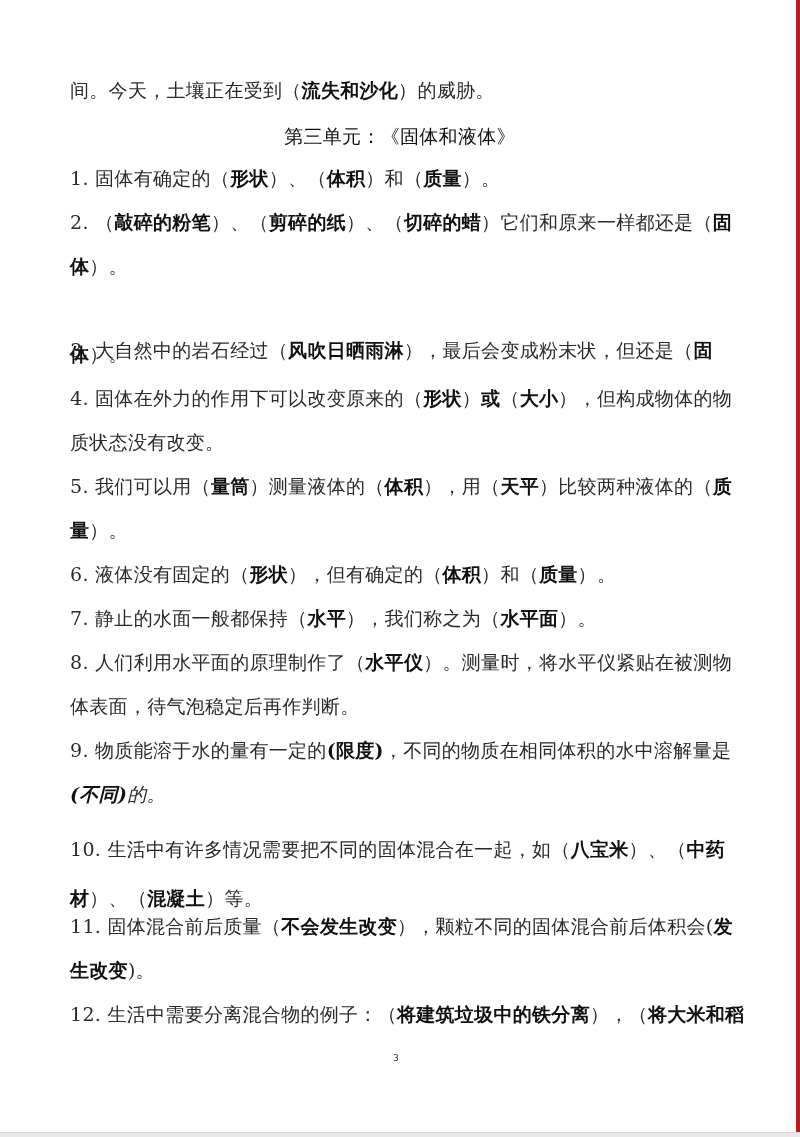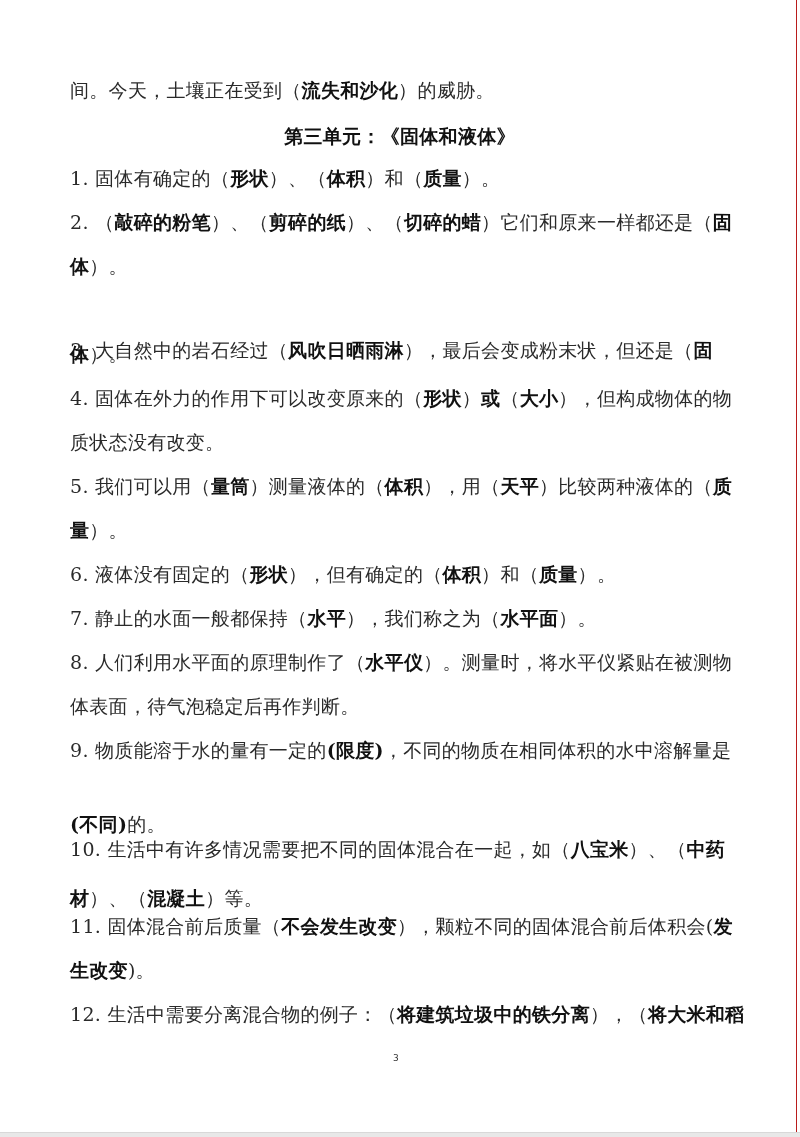--- a/index.html
+++ b/index.html
@@ -2,32 +2,32 @@
 <html><head>
 <meta charset="utf-8">
 <style>
   html, body { margin: 0; padding: 0; }
   body {
     width: 800px; height: 1137px; background: #ffffff; position: relative; overflow: hidden;
     font-family: "DejaVu Serif", "Liberation Serif", serif; color: #2a2a2a;
   }
   .page {
     position: absolute; left: 0; top: 0; width: 796px; height: 1132px;
-    background: #ffffff; border-right: 1px solid #b91c1c;
+    background: #ffffff; border-right: 5px solid #b91c1c;
   }
   .bottom-bar {
     position: absolute; left: 0; top: 1132px; width: 800px; height: 5px;
     background: #e8e8e8; border-top: 1px solid #d8d8d8;
   }
   .line {
     position: absolute; left: 70px; width: 660px; font-size: 19px; line-height: 24px;
     white-space: nowrap; letter-spacing: 0.3px;
   }
   .line b { font-weight: bold; color: #111; }
-  .title { left: 0; width: 800px; text-align: center; font-weight: bold; color: #111; }
+  .title { left: 0; width: 800px; text-align: center; font-weight: normal; color: #111; }
   .watermark {
     position: absolute; left: 368px; top: 1004px; font-family: "DejaVu Sans", sans-serif;
     font-size: 64px; font-weight: bold; color: #e4e4e4; letter-spacing: 1px;
   }
   .page-num {
     position: absolute; left: 393px; top: 1053px; font-size: 9px; color: #333;
     font-family: "DejaVu Sans", sans-serif;
   }
 </style>
 </head>
@@ -44,21 +44,21 @@
       <div class="line" style="top: 342px;"><b>体</b><span>）。</span></div>
       <div class="line" style="top: 386px;"><span>4. 固体在外力的作用下可以改变原来的（</span><b>形状</b><span>）</span><b>或</b><span>（</span><b>大小</b><span>），但构成物体的物</span></div>
       <div class="line" style="top: 430px;"><span>质状态没有改变。</span></div>
       <div class="line" style="top: 474px;"><span>5. 我们可以用（</span><b>量筒</b><span>）测量液体的（</span><b>体积</b><span>），用（</span><b>天平</b><span>）比较两种液体的（</span><b>质</b></div>
       <div class="line" style="top: 518px;"><b>量</b><span>）。</span></div>
       <div class="line" style="top: 562px;"><span>6. 液体没有固定的（</span><b>形状</b><span>），但有确定的（</span><b>体积</b><span>）和（</span><b>质量</b><span>）。</span></div>
       <div class="line" style="top: 606px;"><span>7. 静止的水面一般都保持（</span><b>水平</b><span>），我们称之为（</span><b>水平面</b><span>）。</span></div>
       <div class="line" style="top: 650px;"><span>8. 人们利用水平面的原理制作了（</span><b>水平仪</b><span>）。测量时，将水平仪紧贴在被测物</span></div>
       <div class="line" style="top: 694px;"><span>体表面，待气泡稳定后再作判断。</span></div>
       <div class="line" style="top: 738px;"><span>9. 物质能溶于水的量有一定的</span><b>(限度)</b><span>，不同的物质在相同体积的水中溶解量是</span></div>
-      <div class="line" style="top: 812px;"><b>(不同)</b><span>的。</span></div>
+      <div class="line" style="top: 782px; font-style: italic;"><b>(不同)</b><span>的。</span></div>
       <div class="line" style="top: 826px; margin-top: 11px;"><span>10. 生活中有许多情况需要把不同的固体混合在一起，如（</span><b>八宝米</b><span>）、（</span><b>中药</b></div>
       <div class="line" style="top: 870px; margin-top: 16px;"><b>材</b><span>）、（</span><b>混凝土</b><span>）等。</span></div>
       <div class="line" style="top: 914px;"><span>11. 固体混合前后质量（</span><b>不会发生改变</b><span>），颗粒不同的固体混合前后体积会(</span><b>发</b></div>
       <div class="line" style="top: 958px;"><b>生改变</b><span>)。</span></div>
       <div class="line" style="top: 1002px;"><span>12. 生活中需要分离混合物的例子：（</span><b>将建筑垃圾中的铁分离</b><span>），（</span><b>将大米和稻</b></div>
     </div>
   <div class="page-num">3</div>
 </div>
 <div class="bottom-bar"></div>
 

